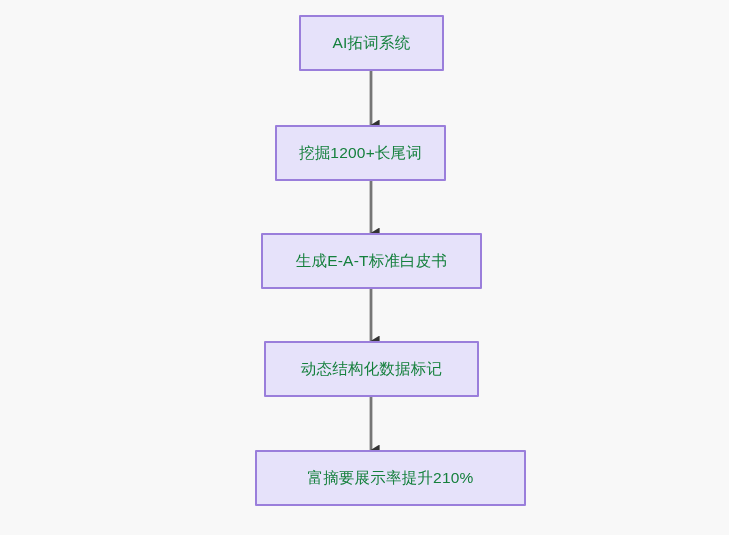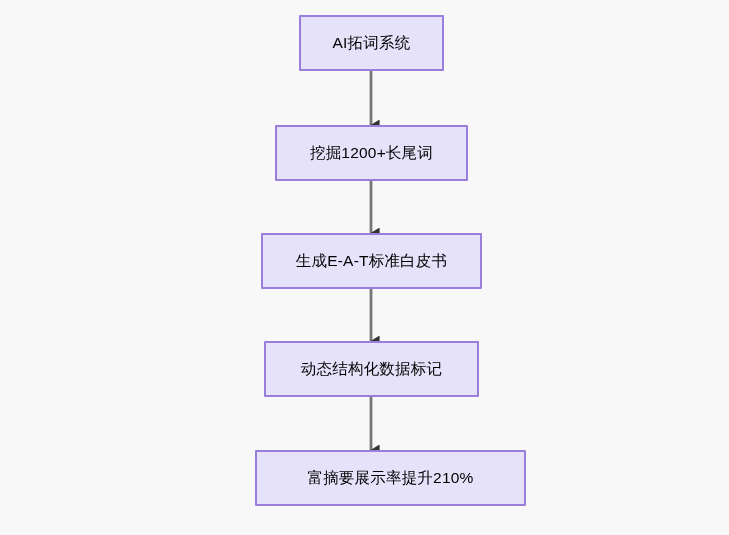--- a/index.html
+++ b/index.html
@@ -23,21 +23,21 @@
     box-sizing: border-box;
     background: #e6e2fa;
     border: 2px solid #9a7edb;
     border-radius: 1px;
     display: flex;
     align-items: center;
     justify-content: center;
     z-index: 2;
   }
   .flow-node-label {
-    color: #000000;
+    color: #15803d;
     font-size: 15.5px;
     line-height: 1.2;
     letter-spacing: 0.2px;
     white-space: nowrap;
     text-align: center;
   }
 </style>
 </head>
 <body>
 
@@ -52,21 +52,21 @@
     <line x1="371" y1="71" x2="371" y2="125" stroke="#767676" stroke-width="2.8" marker-end="url(#ah)"></line>
     <line x1="371" y1="181" x2="371" y2="233" stroke="#767676" stroke-width="2.8" marker-end="url(#ah)"></line>
     <line x1="371" y1="289" x2="371" y2="341" stroke="#767676" stroke-width="2.8" marker-end="url(#ah)"></line>
     <line x1="371" y1="397" x2="371" y2="450" stroke="#767676" stroke-width="2.8" marker-end="url(#ah)"></line>
   </svg>
 
   <div class="flow-node" style="left:299px;top:15px;width:145px;height:56px;">
     <span class="flow-node-label">AI拓词系统</span>
   </div>
 
-  <div class="flow-node" style="left:275px;top:125px;width:193px;height:56px;">
+  <div class="flow-node" style="left:275px;top:125px;width:171px;height:56px;">
     <span class="flow-node-label">挖掘1200+长尾词</span>
   </div>
 
   <div class="flow-node" style="left:264px;top:341px;width:215px;height:56px;">
     <span class="flow-node-label">动态结构化数据标记</span>
   </div>
 
   <div class="flow-node" style="left:261px;top:233px;width:221px;height:56px;">
     <span class="flow-node-label">生成E-A-T标准白皮书</span>
   </div>

